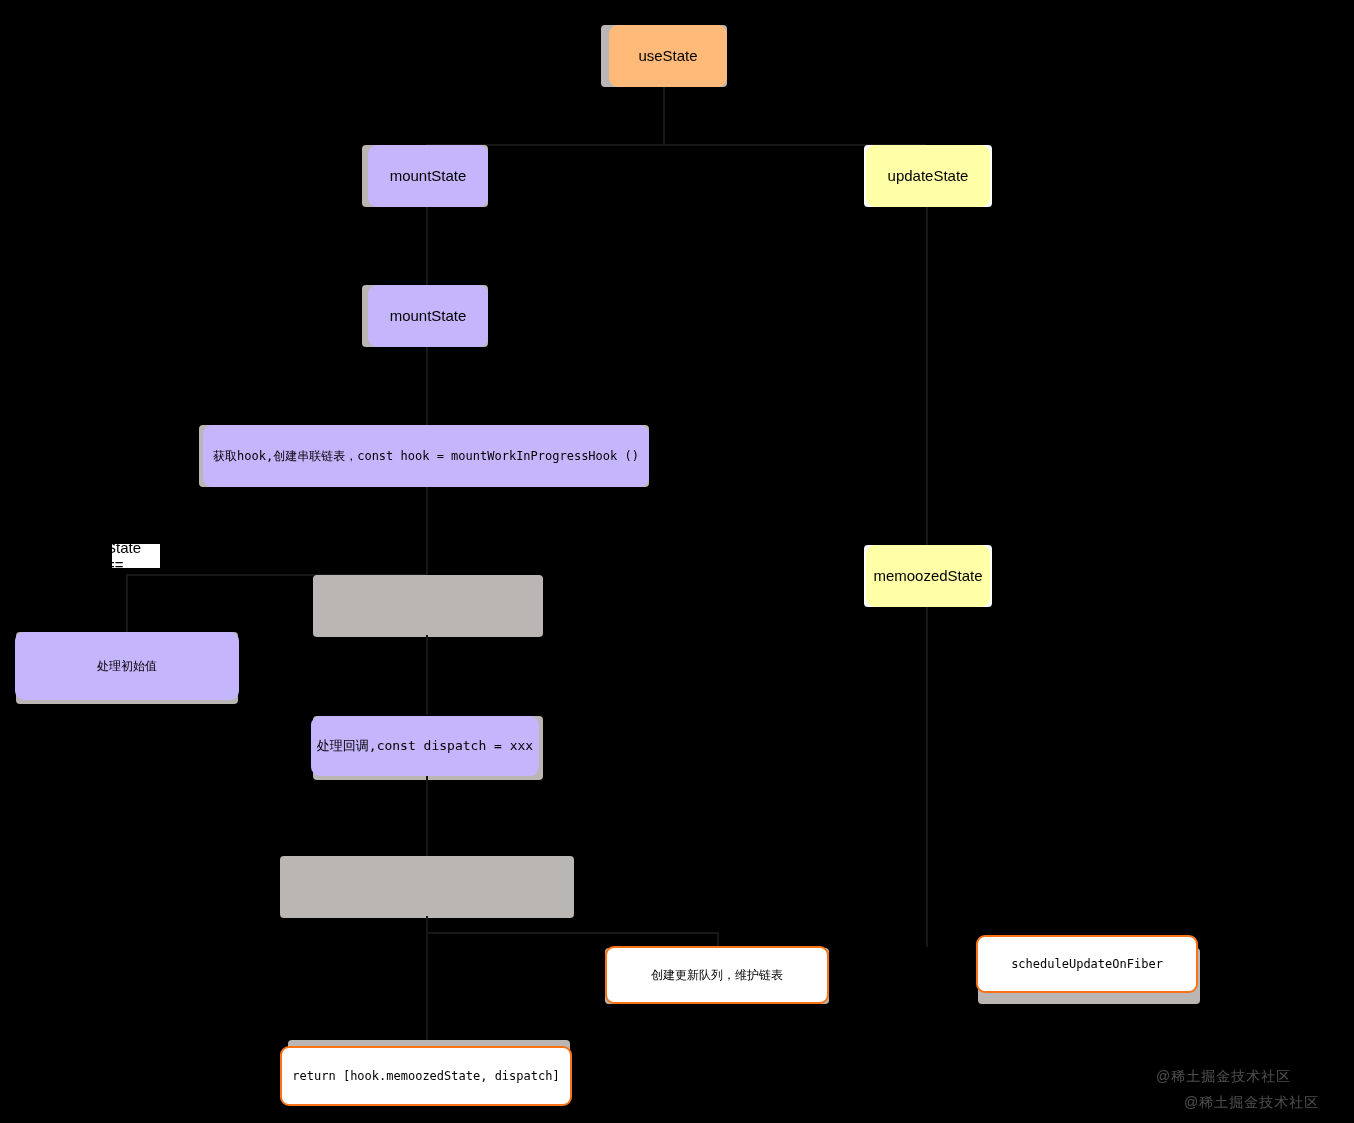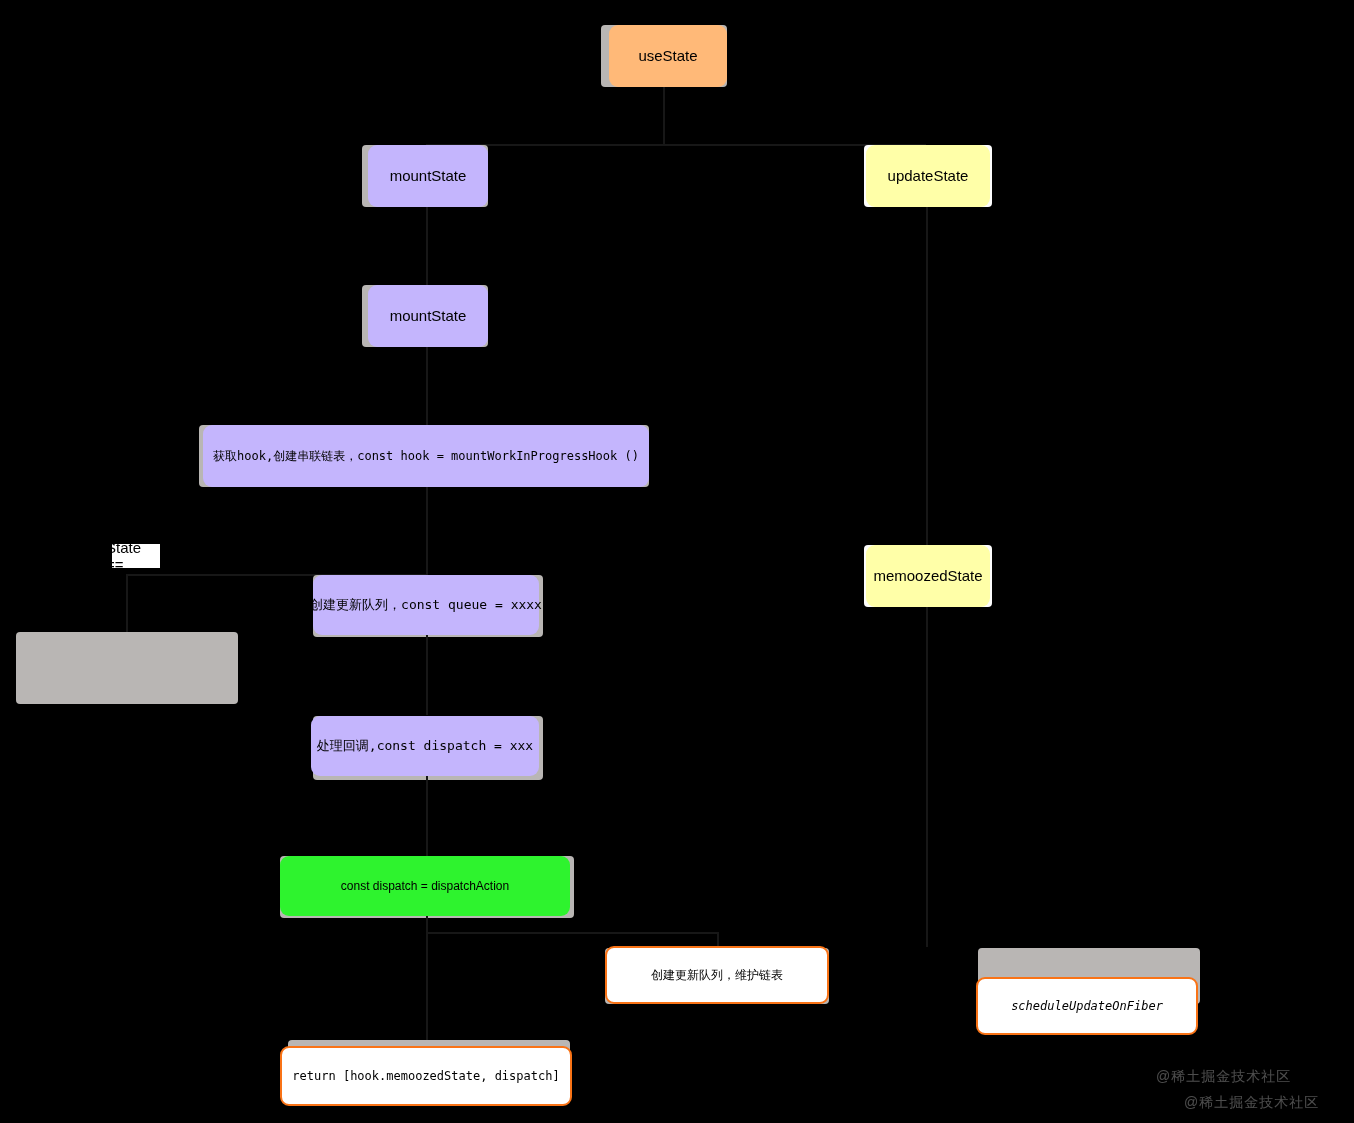--- a/index.html
+++ b/index.html
@@ -123,54 +123,51 @@
   </div>
   <div class="stub v" style="left:426px; top:487px; width:2px; height:88px;"></div>
   <div class="stub h" style="left:126px; top:574px; width:302px; height:2px;"></div>
   <div class="stub v" style="left:126px; top:574px; width:2px; height:58px;"></div>
 
   <div class="chip" style="left:112px; top:544px; width:48px; height:24px;">
     <span style="margin-left:-6px;">State ==</span>
   </div>
 
   <div class="shadow" style="left:16px; top:632px; width:222px; height:72px;"></div>
+  <div class="node fill-cyan sans fs14" style="left:15px; top:632px; width:224px; height:68px;">
+    <span>处理初始值</span>
+  </div>
 
   <div class="shadow" style="left:313px; top:575px; width:230px; height:62px;"></div>
-  <div class="node fill-cyan mono fs13" style="left:313px; top:575px; width:226px; height:60px;">
-    <span>创建更新队列，const queue = xxxx</span>
-  </div>
   <div class="stub v" style="left:426px; top:635px; width:2px; height:80px;"></div>
 
   <div class="shadow light" style="left:864px; top:545px; width:128px; height:62px;"></div>
   <div class="node fill-yellow sans fs15" style="left:866px; top:545px; width:124px; height:62px;">
     <span>memoozedState</span>
   </div>
   <div class="stub v" style="left:926px; top:607px; width:2px; height:340px;"></div>
 
   <div class="shadow" style="left:313px; top:716px; width:230px; height:64px;"></div>
   <div class="node fill-cyan mono fs13" style="left:311px; top:716px; width:228px; height:60px;">
     <span>处理回调,const dispatch = xxx</span>
   </div>
   <div class="stub v" style="left:426px; top:776px; width:2px; height:80px;"></div>
 
   <div class="shadow" style="left:280px; top:856px; width:294px; height:62px;"></div>
-  <div class="node fill-green sans fs14" style="left:280px; top:856px; width:290px; height:60px;">
-    <span>const dispatch = dispatchAction</span>
-  </div>
   <div class="stub h" style="left:426px; top:932px; width:292px; height:2px;"></div>
   <div class="stub v" style="left:426px; top:916px; width:2px; height:130px;"></div>
   <div class="stub v" style="left:717px; top:932px; width:2px; height:14px;"></div>
 
   <div class="shadow" style="left:605px; top:948px; width:224px; height:56px;"></div>
   <div class="node fill-white sans fs14" style="left:605px; top:946px; width:224px; height:58px;">
     <span>创建更新队列，维护链表</span>
   </div>
 
   <div class="shadow" style="left:978px; top:948px; width:222px; height:56px;"></div>
-  <div class="node fill-white mono fs14" style="left:976px; top:977px; width:222px; height:58px;font-style:italic;">
+  <div class="node fill-white mono fs14" style="left:976px; top:935px; width:222px; height:58px;">
     <span>scheduleUpdateOnFiber</span>
   </div>
 
   <div class="shadow" style="left:288px; top:1040px; width:282px; height:62px;"></div>
   <div class="node fill-white mono fs14" style="left:280px; top:1046px; width:292px; height:60px;">
     <span>return [hook.memoozedState, dispatch]</span>
   </div>
 
   <div class="watermark" style="left:1156px; top:1068px;">@稀土掘金技术社区</div>
   <div class="watermark" style="left:1184px; top:1094px;">@稀土掘金技术社区</div>

